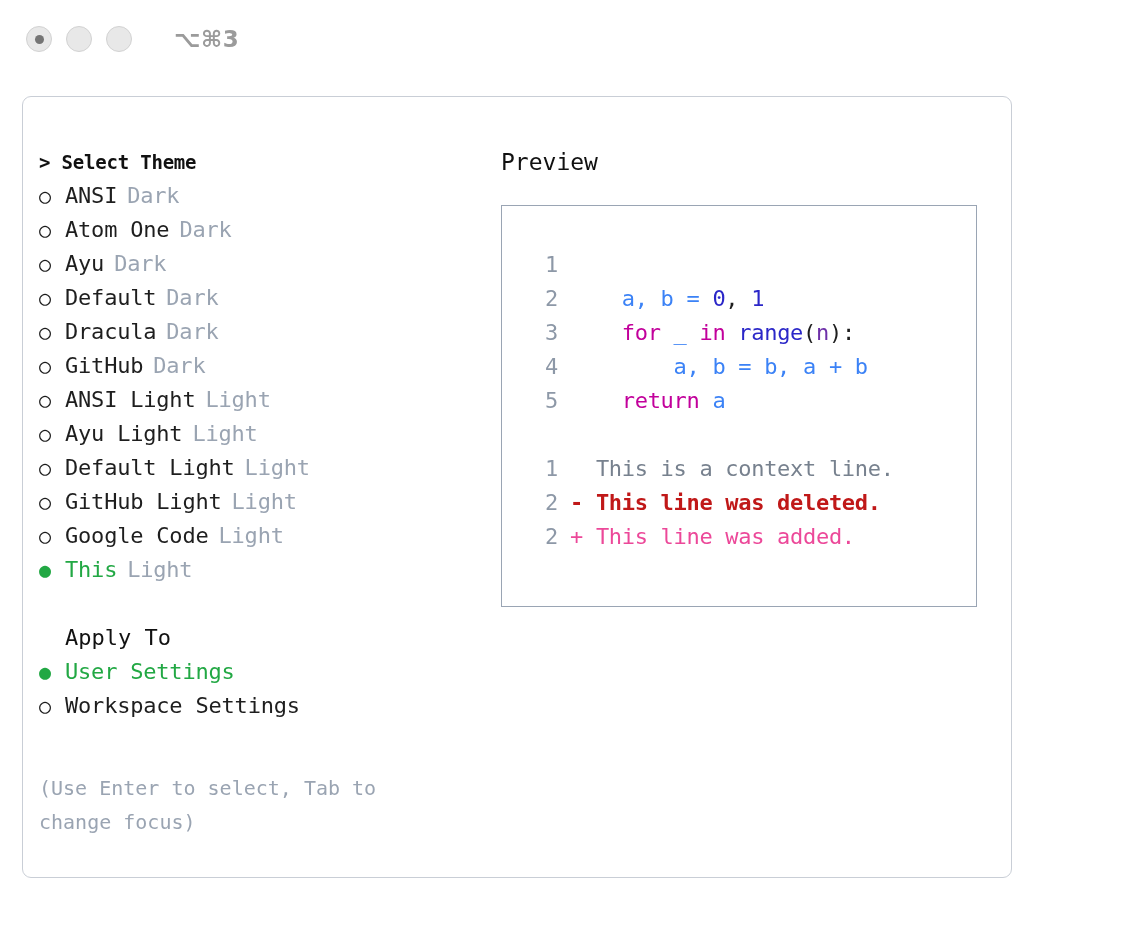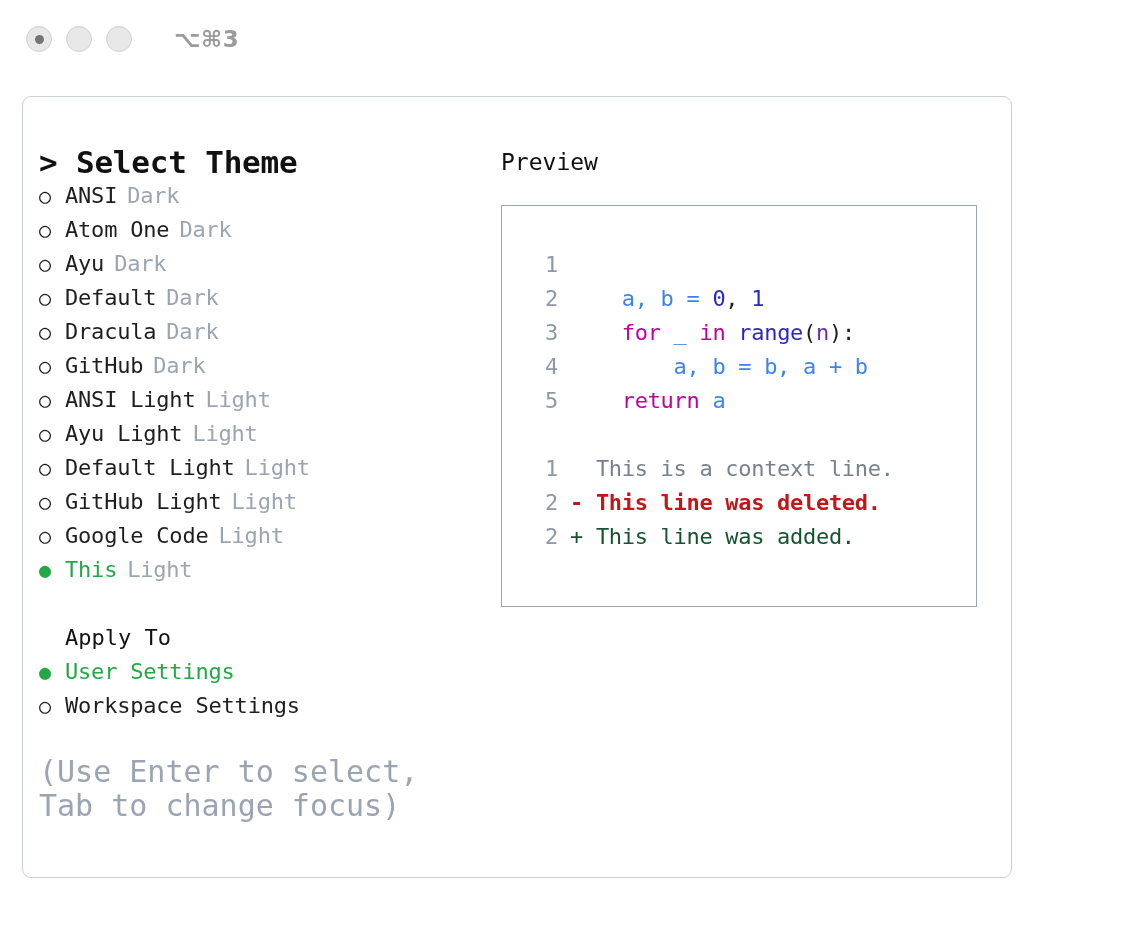--- a/index.html
+++ b/index.html
@@ -85,21 +85,21 @@
 
   
   #theme-column {
     position: absolute;
     left: 16px;
     top: 48px;
     width: 440px;
   }
 
   .section-head {
-    font-size: 31px;
+    font-size: 19px;
     font-weight: 700;
     color: #111111;
     letter-spacing: -0.2px;
     white-space: pre;
     line-height: 34px;
   }
 
   .opt-row {
     display: flex;
     align-items: baseline;
@@ -125,22 +125,22 @@
   #apply-block { margin-top: 34px; }
   .apply-head {
     font-size: 22px;
     line-height: 34px;
     color: #111111;
     padding-left: 26px;
     white-space: pre;
   }
 
   #hint-text {
-    margin-top: 32px;
-    font-size: 30px;
+    margin-top: 48px;
+    font-size: 20px;
     line-height: 34px;
     color: #9aa4b2;
     width: 400px;
     white-space: pre-wrap;
   }
 
   
   #preview-column {
     position: absolute;
     left: 478px;
@@ -182,21 +182,21 @@
 
   .tok-kw   { color: #c2009b; }
   .tok-fn   { color: #2b27c8; }
   .tok-num  { color: #2b27c8; }
   .tok-var  { color: #3b82f6; text-align: center; }
   .tok-param{ color: #6d2fa8; }
   .tok-punc { color: #1e1e1e; }
 
   .diff-ctx { color: #77818e; }
   .diff-del { color: #c01818; font-weight: bold; }
-  .diff-add { color: #14532d; }
+  .diff-add { color: #ec4899; }
 </style>
 </head>
 <body>
 
 <div id="app-window">
 
   <div id="titlebar">
     <div class="dot">
         <span class="inner"></span>
       </div>

